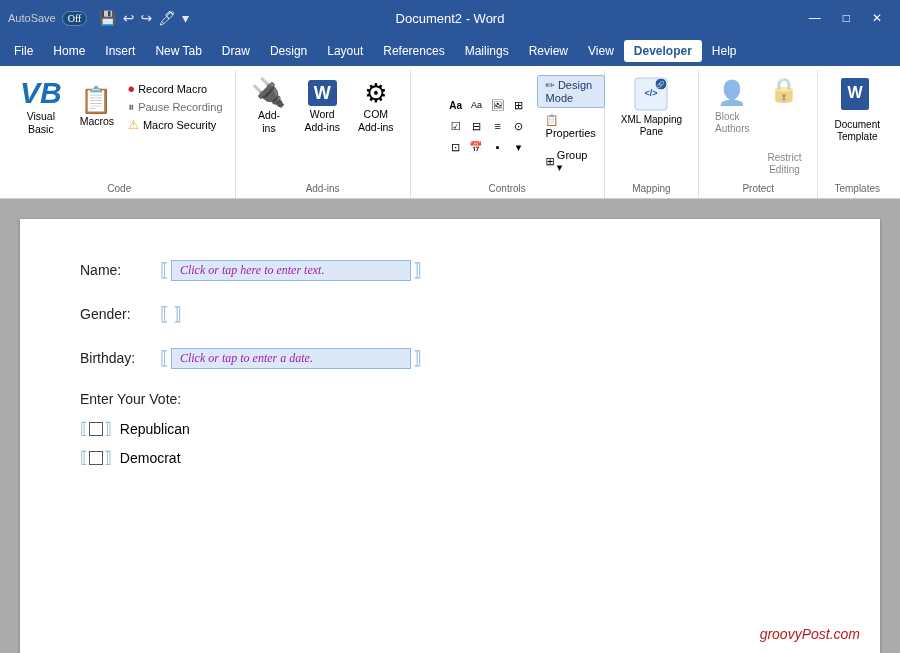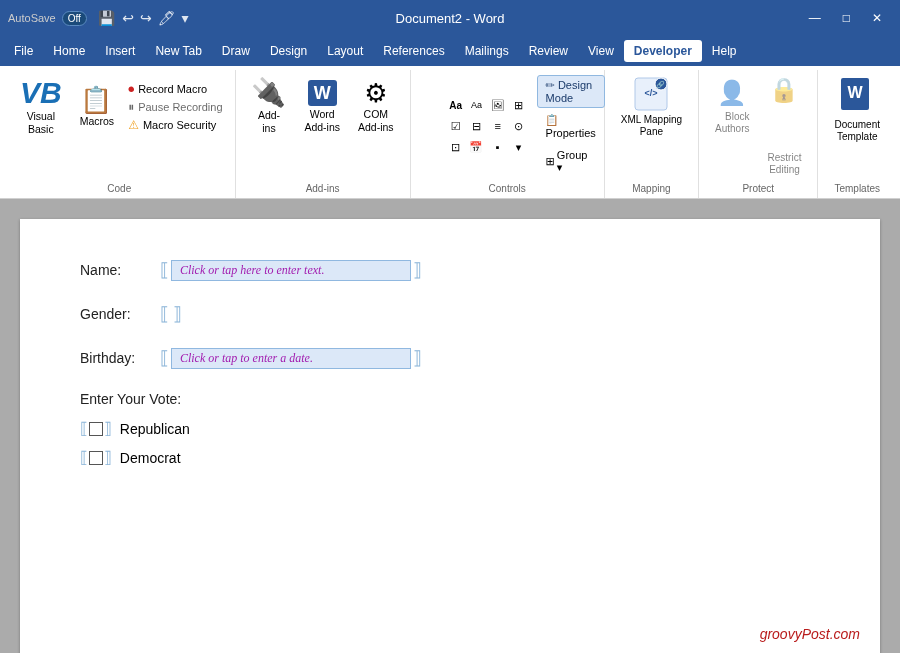--- a/index.html
+++ b/index.html
@@ -17,21 +17,21 @@
     }
     .title-bar-left { display: flex; align-items: center; gap: 4px; }
     .autosave-label { font-size: 11px; color: #ccc; margin-right: 2px; }
     .autosave-toggle {
       background: #1a4a7a;
       border: 1px solid #5a8ac0;
       border-radius: 10px;
       padding: 1px 5px;
       font-size: 10px;
       color: white;
-      display: flex; align-items: center; gap: 2px;
+      display: flex; align-items: center; gap: 2px; font-family: Liberation Serif, serif;
     }
     .title-bar-center {
       position: absolute; left: 50%; transform: translateX(-50%);
       font-size: 13px; color: white;
     }
     .title-bar-icons { display: flex; align-items: center; gap: 6px; margin-left: 8px; }
     .title-icon { color: white; font-size: 14px; cursor: pointer; opacity: 0.85; }
     .title-bar-right { margin-left: auto; display: flex; align-items: center; gap: 2px; }
     .title-btn { color: white; padding: 4px 10px; font-size: 12px; cursor: pointer; }
 
@@ -432,21 +432,21 @@
           </div>
         </div>
       </div>
       <div class="ribbon-group-label">Mapping</div>
     </div>
 
     <div class="ribbon-group">
       <div class="ribbon-group-items">
         <div class="protect-btn">
           <div style="font-size:24px;">👤</div>
-          <div style="font-size:10px; text-align:right; line-height:1.2;">Block<br>Authors</div>
+          <div style="font-size:10px; text-align:left; line-height:1.2;">Block<br>Authors</div>
         </div>
         <div class="protect-btn">
           <div style="font-size:24px;">🔒</div>
           <div style="font-size:10px; text-align:center; line-height:1.2;margin-top:44px;">Restrict<br>Editing</div>
         </div>
       </div>
       <div class="ribbon-group-label">Protect</div>
     </div>
 
     <div class="ribbon-group">

